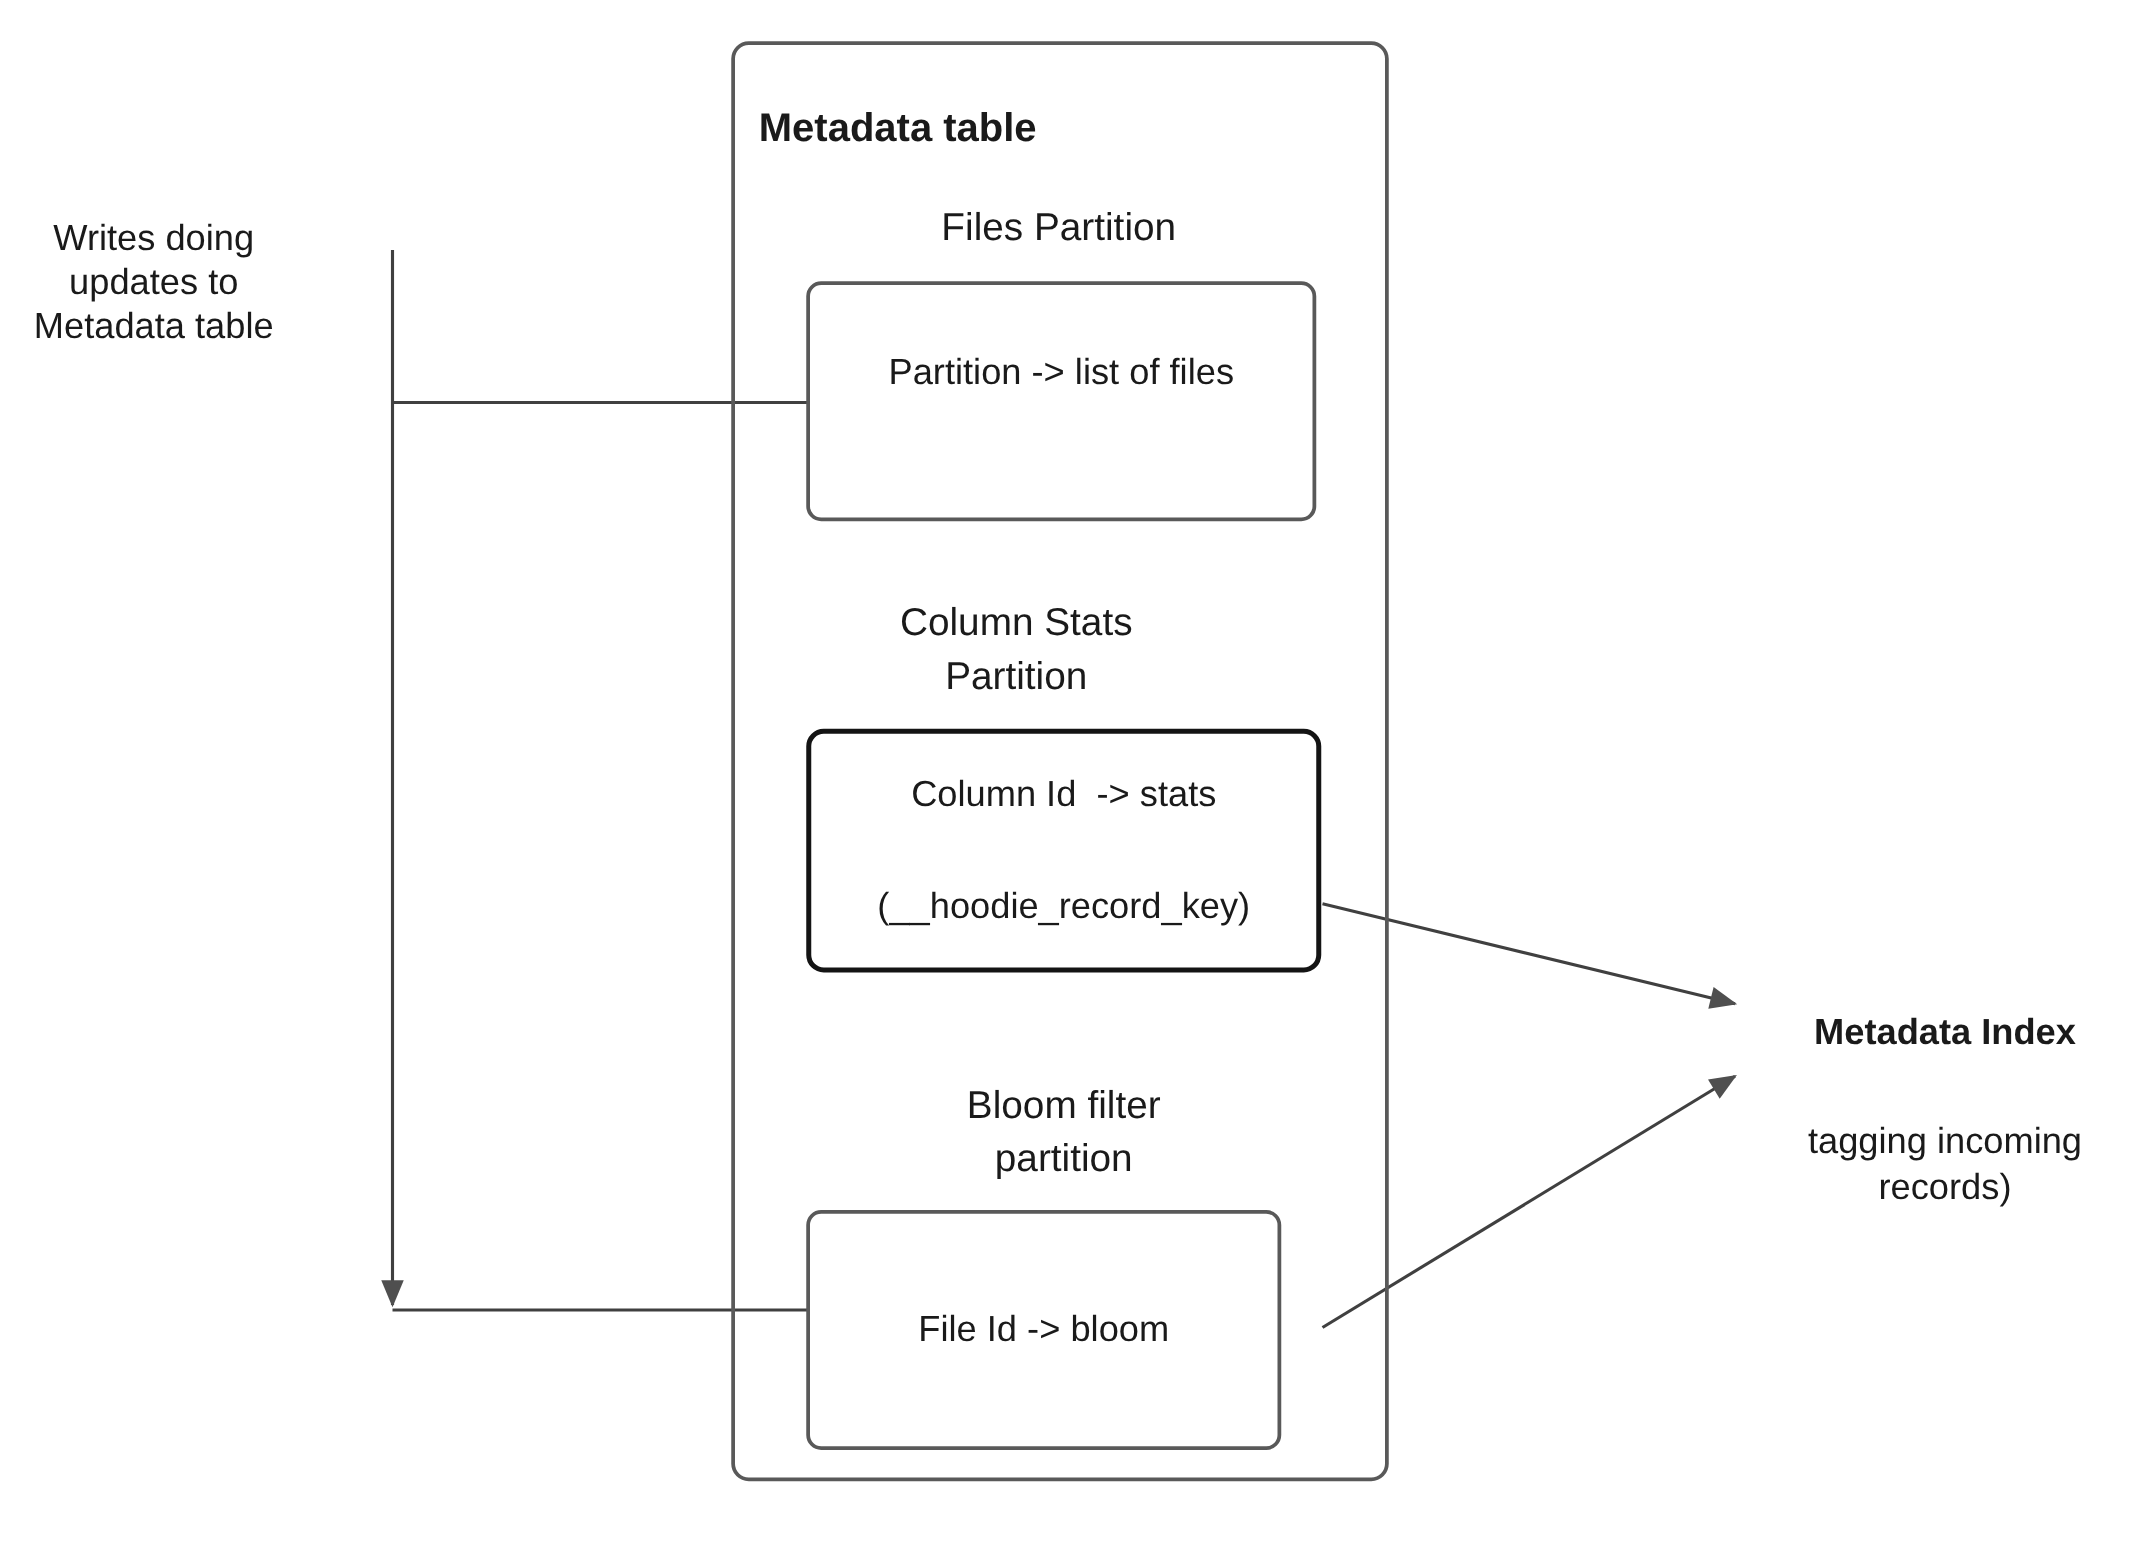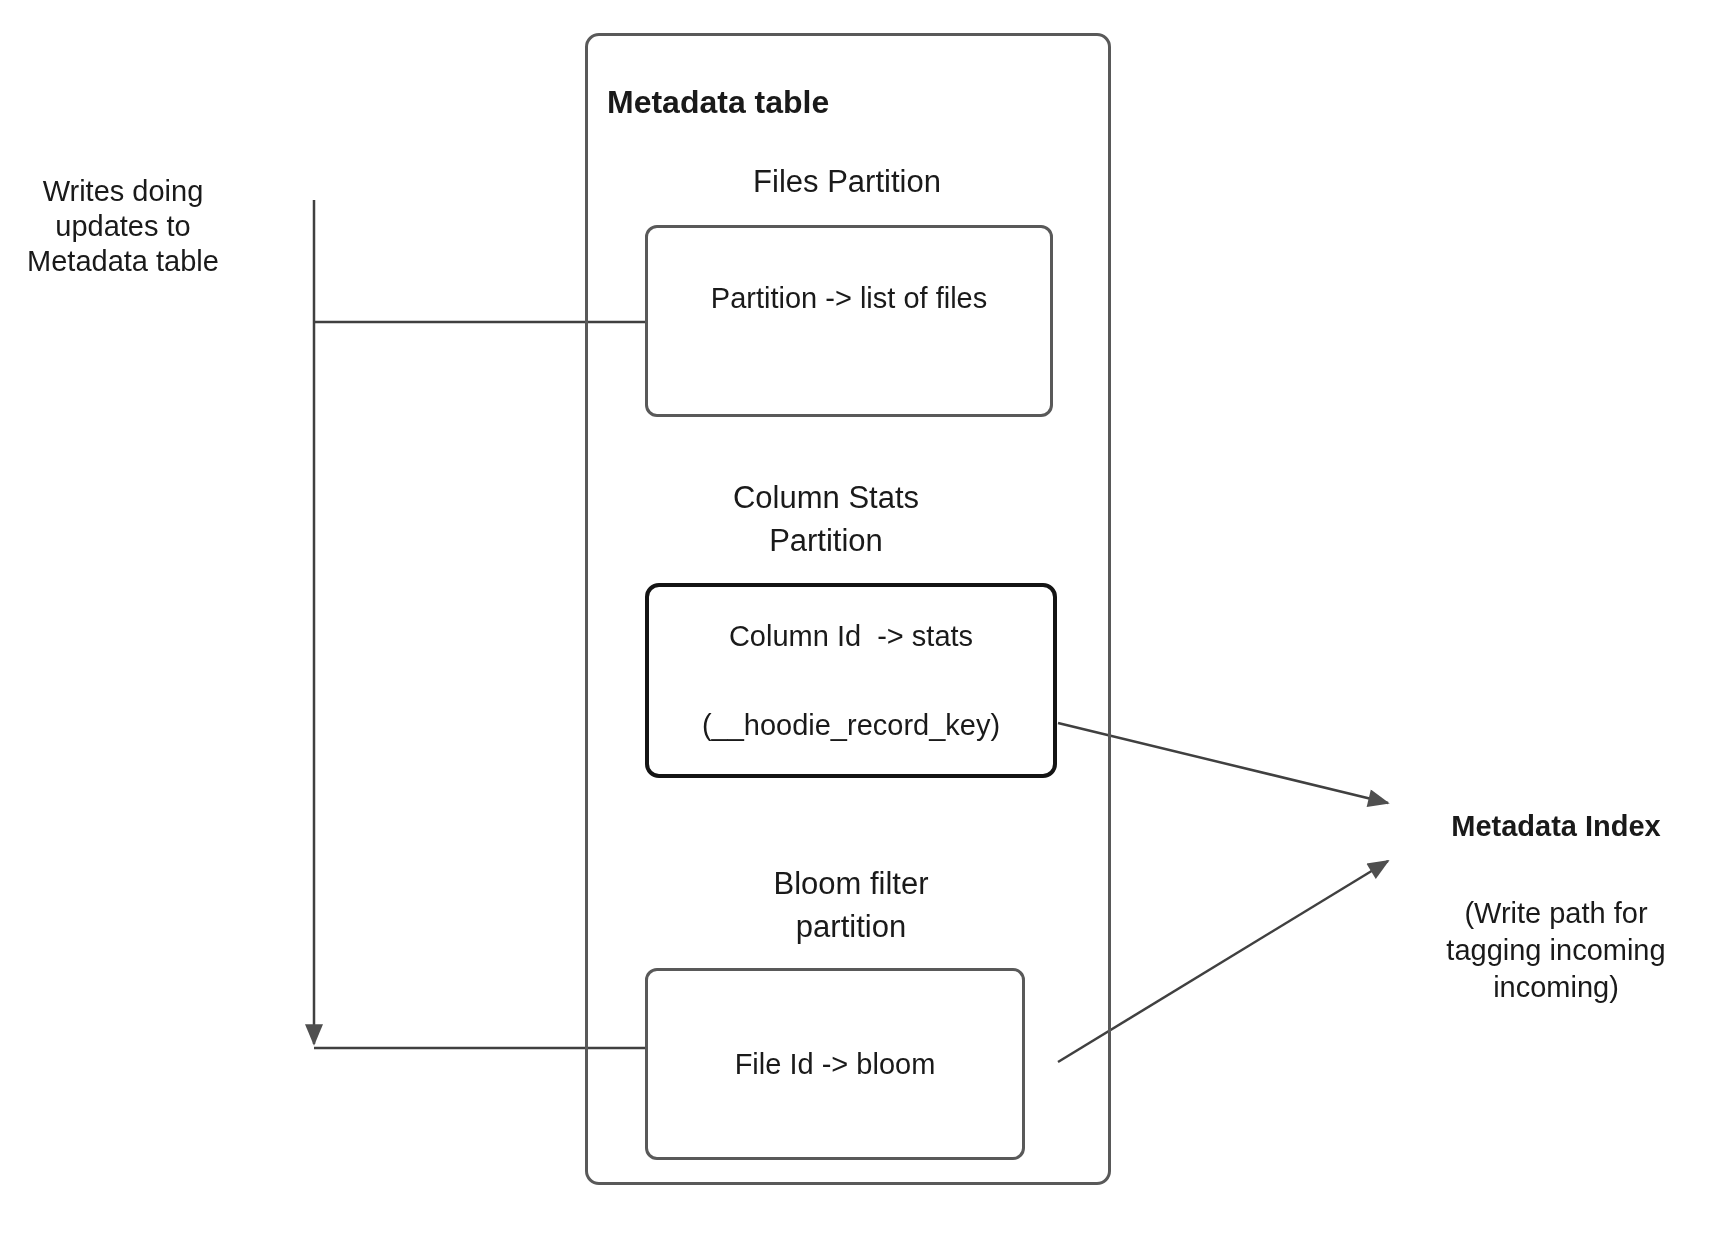--- a/index.html
+++ b/index.html
@@ -35,21 +35,21 @@
   }
   .table-title{
     left:607px;top:84px;
     font-size:32px;font-weight:bold;white-space:nowrap;
   }
   .section-heading{
     width:412px;text-align:center;
     font-size:31px;font-weight:normal;line-height:43px;
   }
   .h-files{left:643px;top:160px;width:408px;}
-  .h-colstats{left:620px;top:476px;}
+  .h-colstats{left:607px;top:476px;}
   .h-bloom{left:645px;top:862px;}
   .part-box{
     box-sizing:border-box;
     border:3px solid var(--box_border);border-radius:12px;
     display:flex;flex-direction:column;align-items:center;justify-content:center;
     text-align:center;font-size:29px;line-height:41px;
     background:var(--bg);
     white-space:pre-wrap;
   }
   .b-files{left:645px;top:225px;width:408px;height:192px;padding-bottom:46px;}
@@ -114,18 +114,17 @@
   <div class="abs section-heading h-bloom">
     <div>Bloom filter</div>
     <div>partition</div>
   </div>
   <div class="abs part-box b-bloom">
     <div>File Id -&gt; bloom</div>
   </div>
 
   <div class="abs index-title">Metadata Index</div>
   <div class="abs index-subtitle">
-    <div>(Write path for</div>
     <div>tagging incoming</div>
-    <div>incoming)</div>
+    <div>records)</div>
   </div>
 
 </div>
 
 </body></html>

